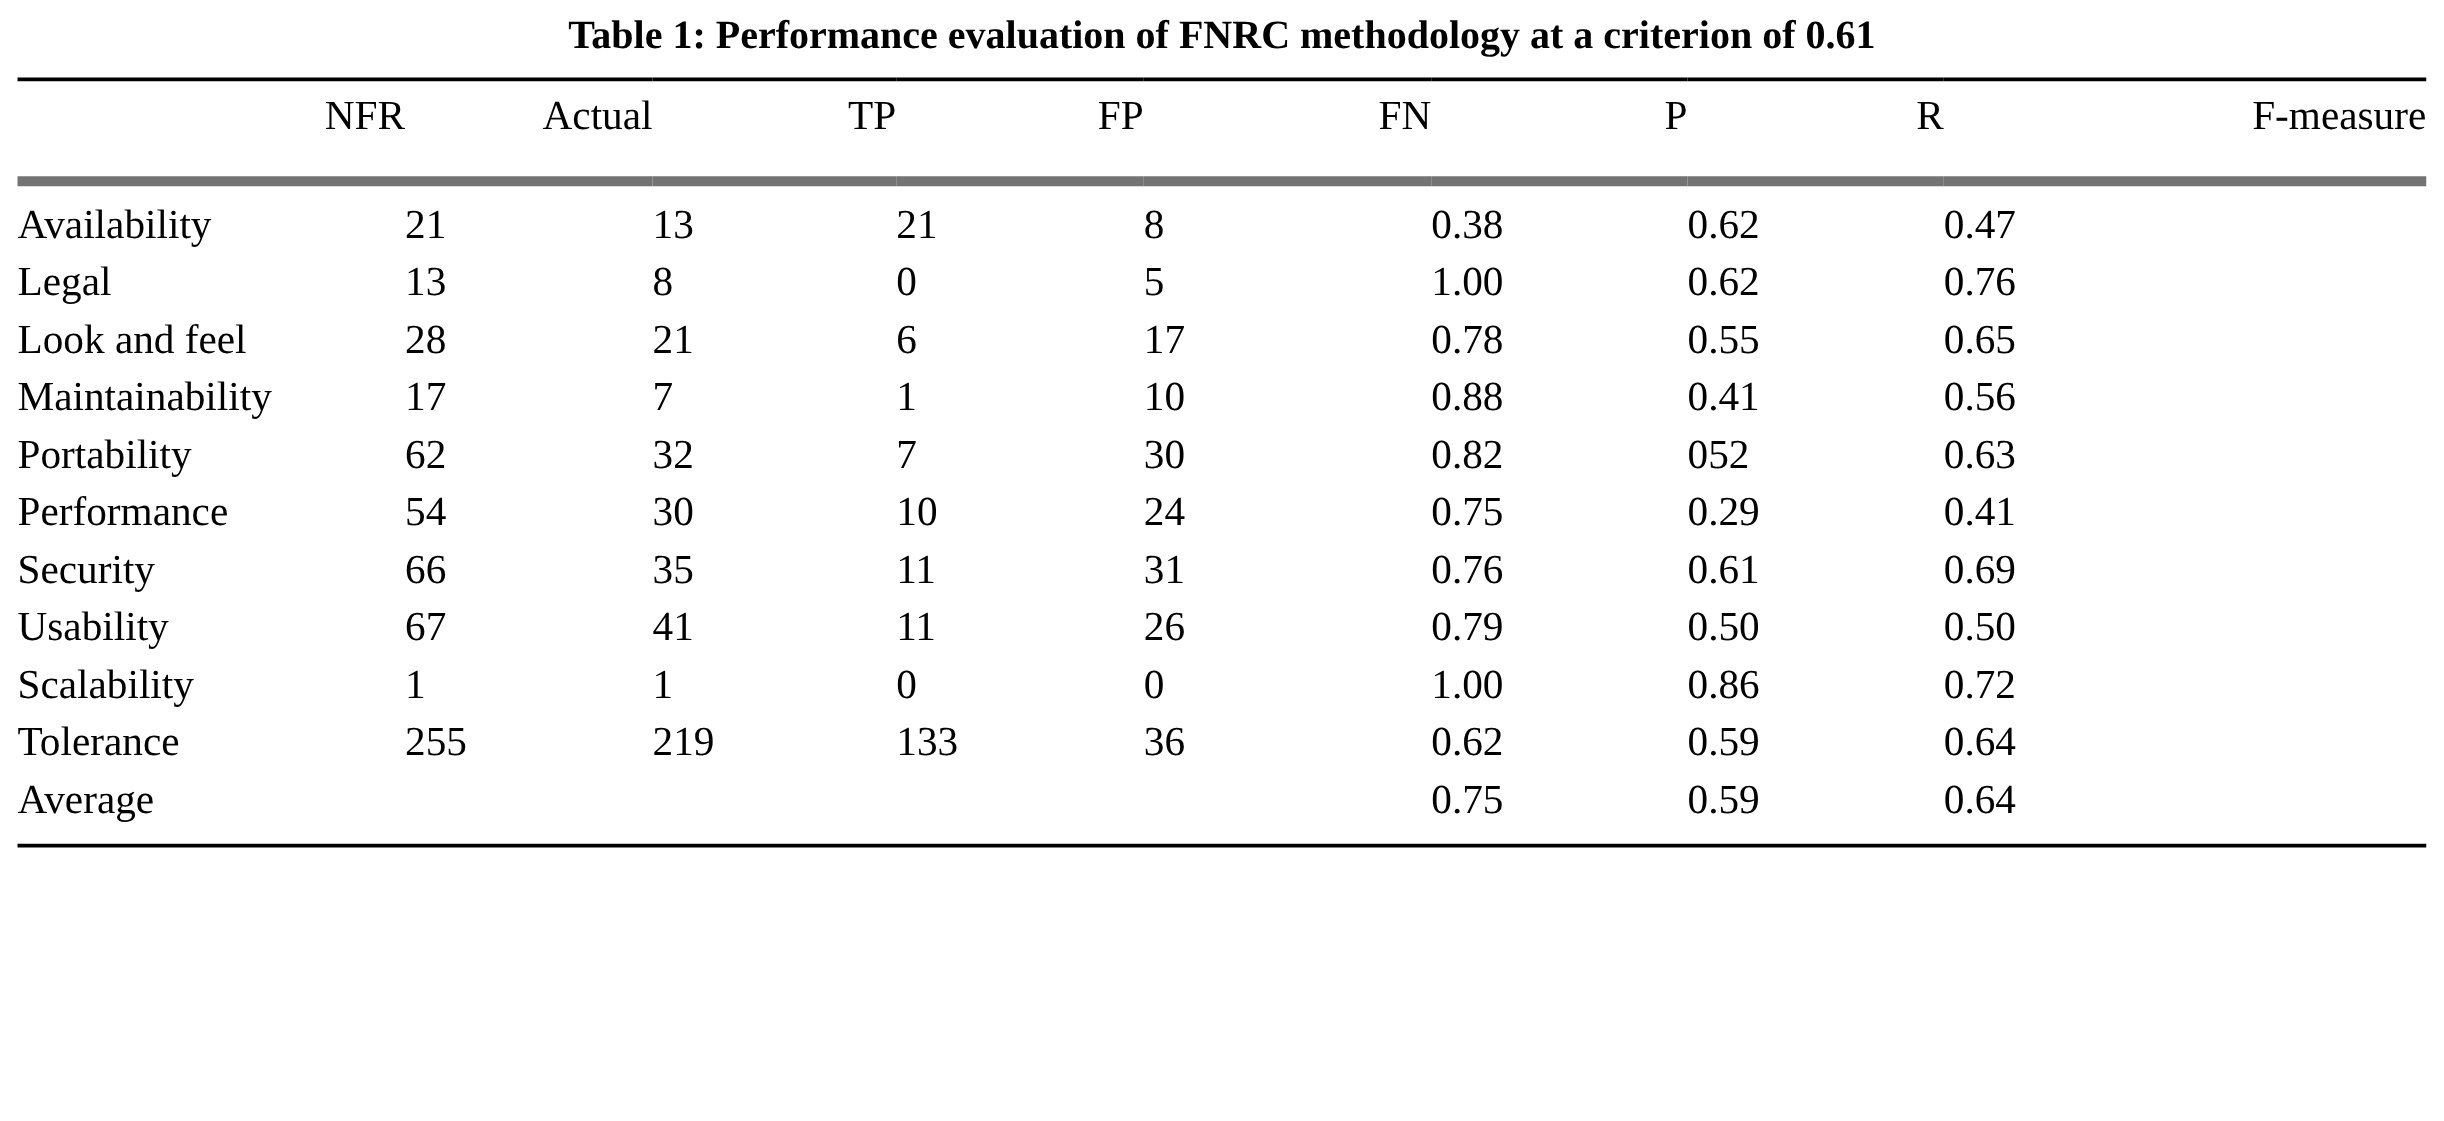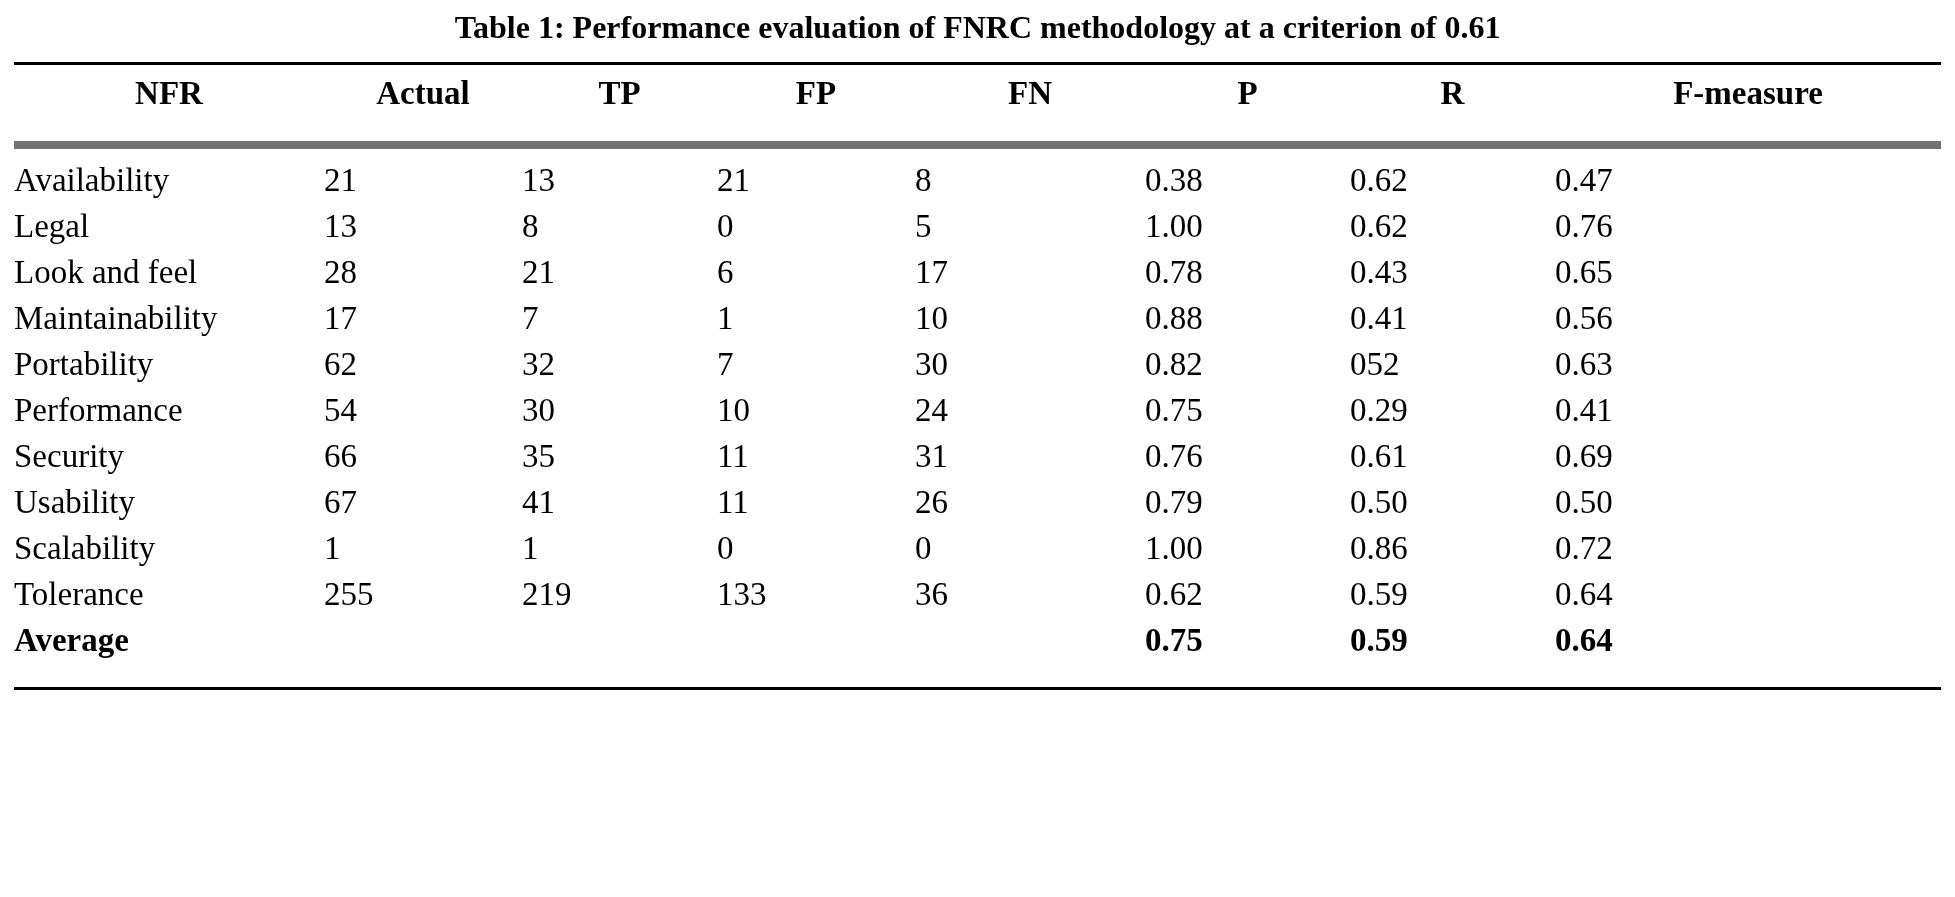--- a/index.html
+++ b/index.html
@@ -35,22 +35,22 @@
   }
   .caption .caption-text {
     font-weight: bold;
   }
   table.data-table {
     width: 100%;
     border-collapse: collapse;
     font-size: 33px;
   }
   table.data-table thead th {
-    font-weight: bold;
-    text-align: center;
+    font-weight: normal;
+    text-align: right;
     padding: 10px 0 29px 0;
     vertical-align: bottom;
   }
   .rule-top {
     border-top: 3px solid #000;
   }
   .rule-mid {
     border-top: 8px solid #737373;
   }
   .rule-bottom {
@@ -59,22 +59,21 @@
   table.data-table tbody td {
     padding: 4px 0 5px 0;
     vertical-align: bottom;
     line-height: 1.12;
     white-space: nowrap;
   }
   tbody tr:first-child td {
     padding-top: 13px;
   }
   tbody tr:last-child td {
-    padding-bottom: 28px;
-    font-weight: bold;
+    padding-bottom: 16px;
   }
   
   col.c0 { width: 310px; }
   col.c1 { width: 198px; }
   col.c2 { width: 195px; }
   col.c3 { width: 198px; }
   col.c4 { width: 230px; }
   col.c5 { width: 205px; }
   col.c6 { width: 205px; }
   col.c7 { width: auto; }
@@ -133,21 +132,21 @@
         <td>0.62</td>
         <td>0.76</td>
       </tr>
       <tr>
         <td>Look and feel</td>
         <td>28</td>
         <td>21</td>
         <td>6</td>
         <td>17</td>
         <td>0.78</td>
-        <td>0.43</td>
+        <td>0.55</td>
         <td>0.65</td>
       </tr>
       <tr>
         <td>Maintainability</td>
         <td>17</td>
         <td>7</td>
         <td>1</td>
         <td>10</td>
         <td>0.88</td>
         <td>0.41</td>

